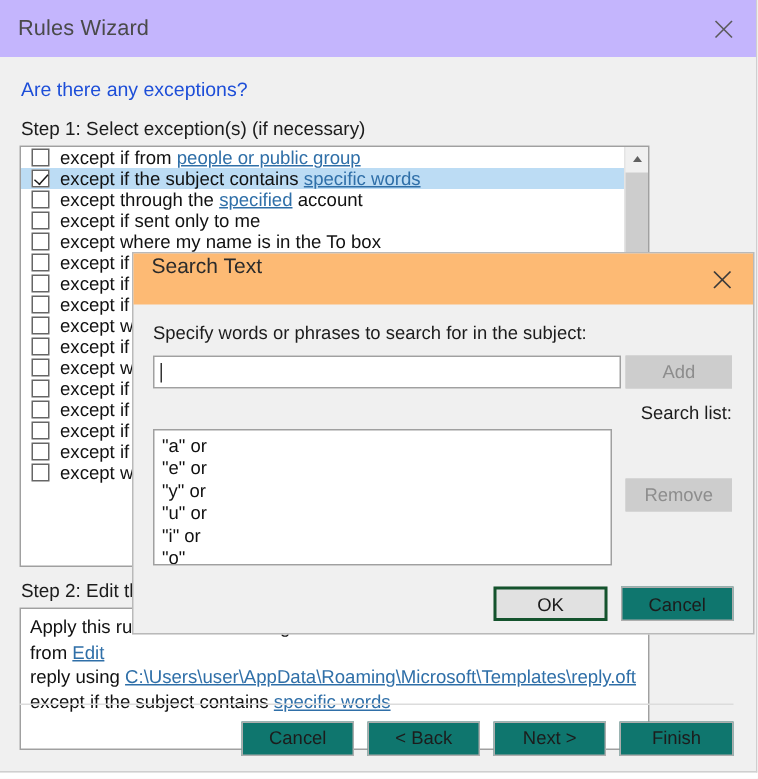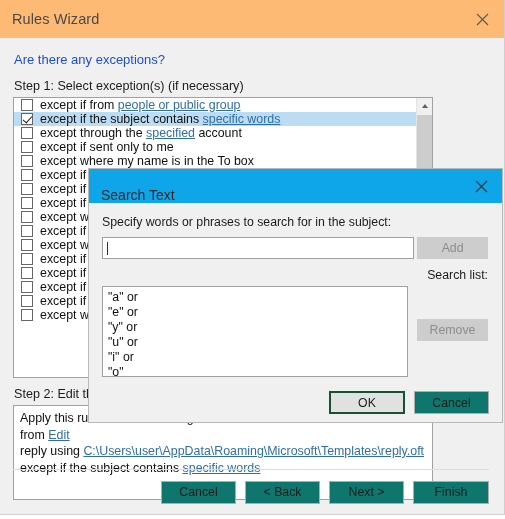--- a/index.html
+++ b/index.html
@@ -21,21 +21,21 @@
     position: absolute;
     left: 0; top: 0;
     width: 505px; height: 515px;
     background: #f0f0f0;
     border: 1px solid #cfcfcf;
     border-left: none; border-top: none;
   }
   .wiz-titlebar {
     position: relative;
     height: 38px;
-    background: #fdba74;
+    background: #c4b5fd;
     display: flex;
     align-items: center;
   }
   .wiz-title {
     font-size: 14.5px;
     color: #4a4a4a;
     padding-left: 12px;
     letter-spacing: 0.1px;
   }
   .wiz-close {
@@ -198,23 +198,23 @@
     left: 88px; top: 168px;
     width: 415px;
     height: 255px;
     background: #f0f0f0;
     border: 1px solid #b9b9b9;
     box-shadow: 0 0 0 0 rgba(0,0,0,0);
   }
   .modal-titlebar {
     position: relative;
     height: 34px;
-    background: #0ea5e9;
-    display: flex;
-    align-items: flex-end;
+    background: #fdba74;
+    display: flex;
+    align-items: flex-start;
   }
   .modal-title {
     font-size: 14px;
     color: #2b2b2b;
     padding-left: 12px;
   }
   .modal-close {
     position: absolute;
     right: 0; top: 0;
     width: 42px; height: 34px;

